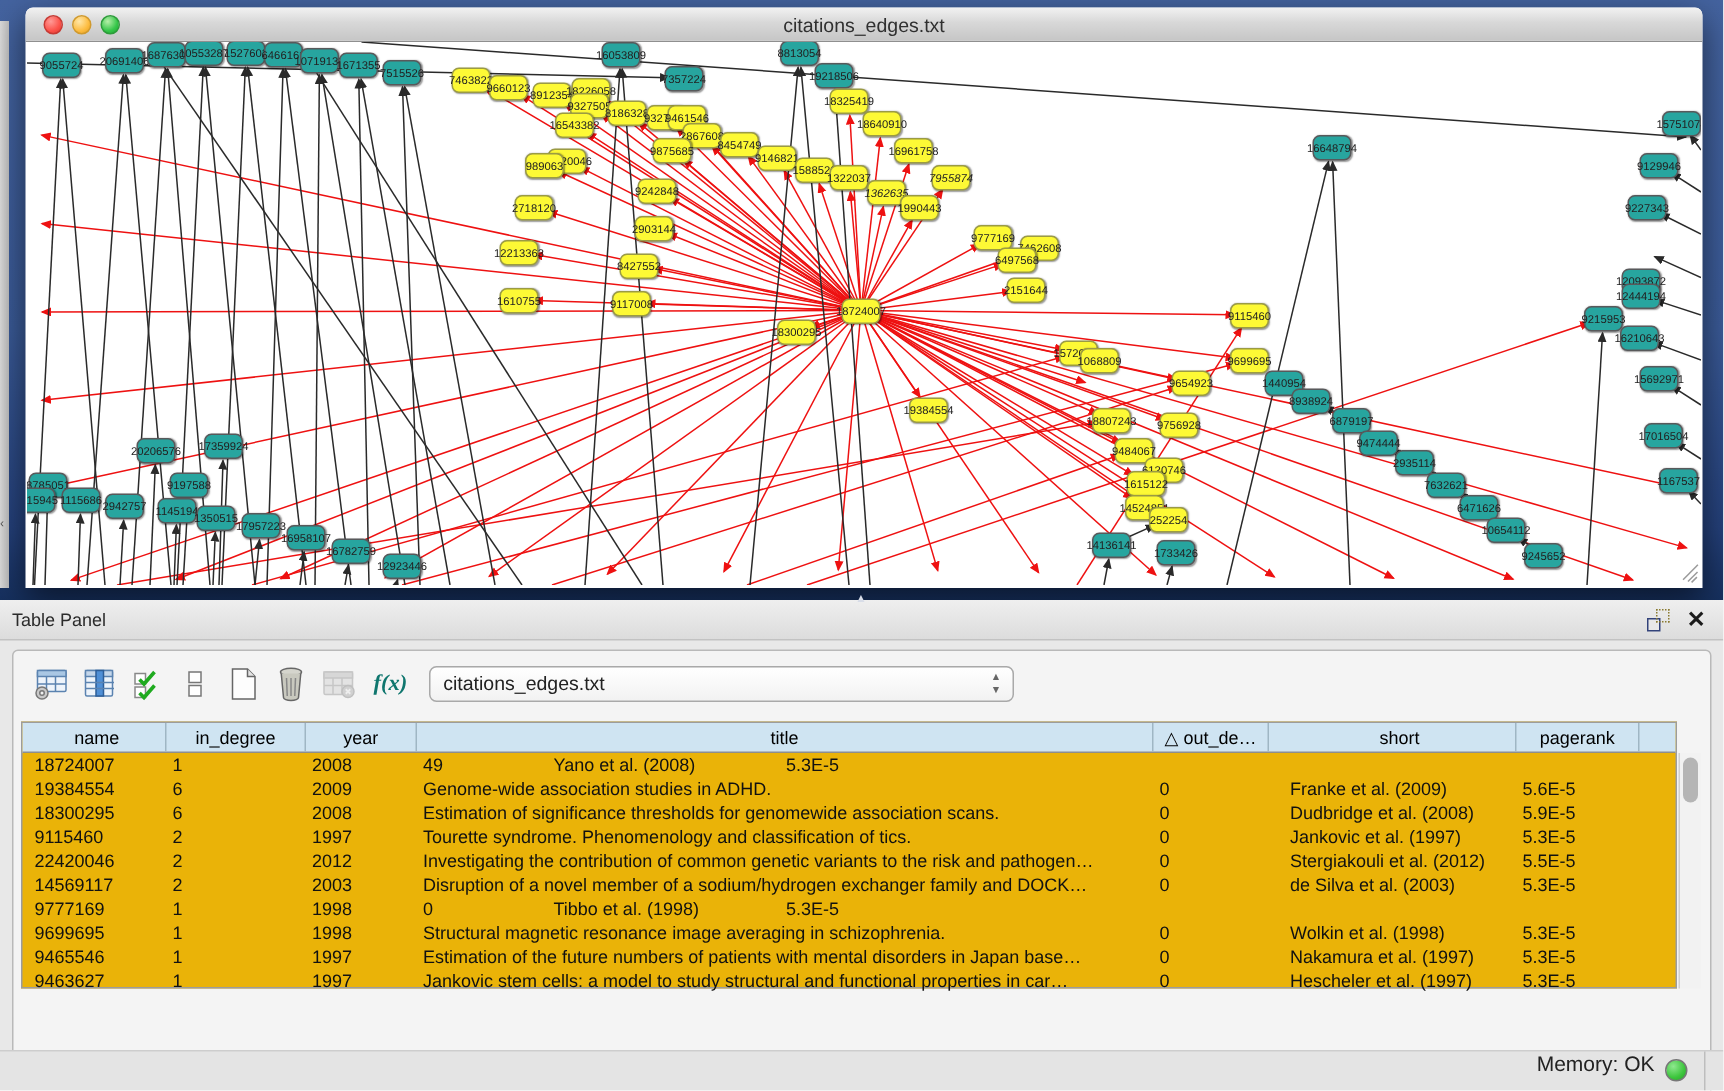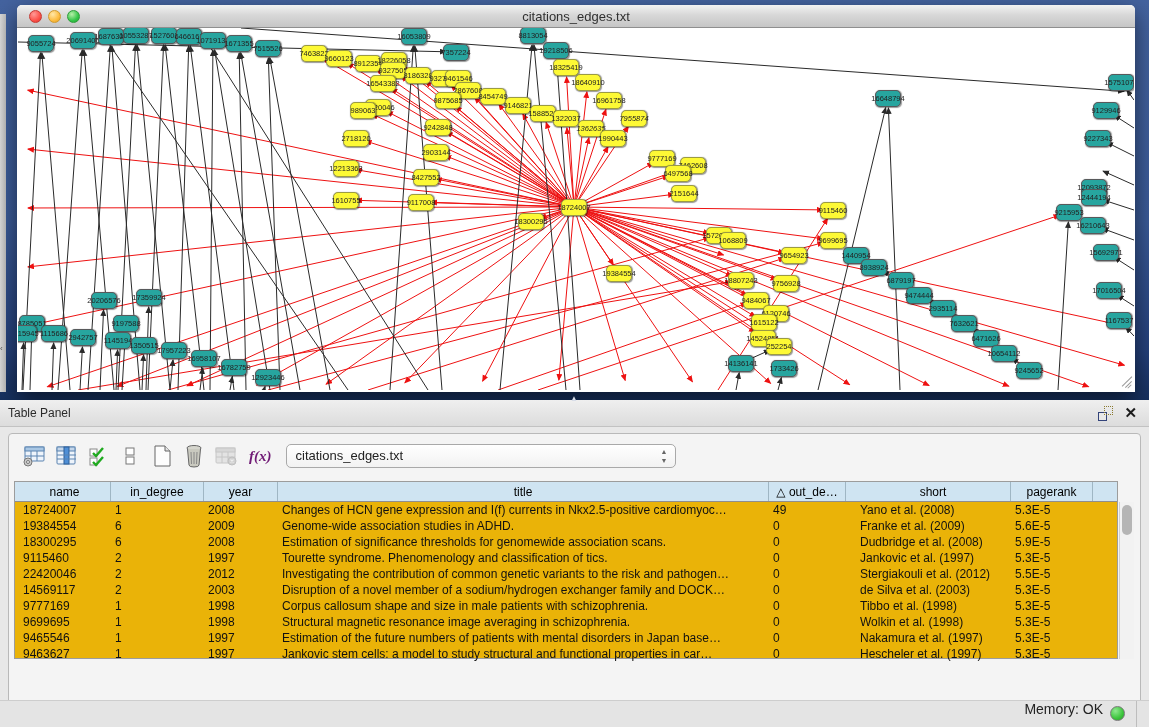--- a/index.html
+++ b/index.html
@@ -50,21 +50,21 @@
   #close-icon { position:absolute; right:12px; top:4px; font-size:15px; font-weight:bold; color:#1b1b1b; cursor:pointer; }
   #splitter-handle { position:absolute; left:570px; top:-6px; font-size:8px; color:#d8dde8; }
 
   #inner-panel { position:absolute; left:8px; top:33px; width:1133px; height:637px; }
   #content-box { position:absolute; left:0; top:0; width:1133px; height:304px;
                  background:#f4f4f4; border:1px solid #b9b9b9; border-radius:4px; }
 
   #toolbar { position:relative; height:44px; display:flex; align-items:center; padding-left:12px; }
   .tool-icon { width:26px; height:26px; margin-right:6px; display:flex; align-items:center; justify-content:center; cursor:pointer; }
   .tool-icon svg { display:block; }
-  #fx-icon { font-family:"Liberation Serif", serif; font-style:italic; font-weight:bold; font-size:15px; color:#701a75; margin:0 6px 0 4px; cursor:pointer;}
+  #fx-icon { font-family:"Liberation Serif", serif; font-style:italic; font-weight:bold; font-size:15px; color:#0f766e; margin:0 6px 0 4px; cursor:pointer;}
   #network-select { width:390px; height:24px; margin-left:8px; background:linear-gradient(180deg,#ffffff,#f2f2f2);
                     border:1px solid #a9a9a9; border-radius:5px; position:relative;
                     font-size:13px; color:#222; line-height:22px; padding-left:9px; cursor:pointer; }
   #select-arrows { position:absolute; right:7px; top:2px; font-size:7px; color:#666; line-height:9px; text-align:center; }
 
   #data-table { position:absolute; left:5px; top:47px; width:1104px; height:178px; background:#eab308;
                 border:1px solid #9c9c9c; font-size:12px; color:#111; }
   .t-row { display:flex; height:16px; line-height:16px; }
   .t-header { background:#cfe4f2; border-bottom:1px solid #8e8e8e; height:20px; line-height:20px; }
   .t-header .t-cell { text-align:center; border-right:1px solid #9fb6c4; font-size:12px; color:#000; }
@@ -455,21 +455,20 @@
               <div class="t-cell c3">title</div>
               <div class="t-cell c4">△ out_de…</div>
               <div class="t-cell c5">short</div>
               <div class="t-cell c6">pagerank</div>
             </div>
           <div class="t-body" id="table-body">
               <div class="t-row">
                 <div class="t-cell c0">18724007</div>
                 <div class="t-cell c1">1</div>
                 <div class="t-cell c2">2008</div>
-                <div class="t-cell c3">Changes of HCN gene expression and I(f) currents in Nkx2.5-positive cardiomyoc…</div>
                 <div class="t-cell c4">49</div>
                 <div class="t-cell c5">Yano et al. (2008)</div>
                 <div class="t-cell c6">5.3E-5</div>
               </div>
               <div class="t-row">
                 <div class="t-cell c0">19384554</div>
                 <div class="t-cell c1">6</div>
                 <div class="t-cell c2">2009</div>
                 <div class="t-cell c3">Genome-wide association studies in ADHD.</div>
                 <div class="t-cell c4">0</div>
@@ -509,21 +508,20 @@
                 <div class="t-cell c2">2003</div>
                 <div class="t-cell c3">Disruption of a novel member of a sodium/hydrogen exchanger family and DOCK…</div>
                 <div class="t-cell c4">0</div>
                 <div class="t-cell c5">de Silva et al. (2003)</div>
                 <div class="t-cell c6">5.3E-5</div>
               </div>
               <div class="t-row">
                 <div class="t-cell c0">9777169</div>
                 <div class="t-cell c1">1</div>
                 <div class="t-cell c2">1998</div>
-                <div class="t-cell c3">Corpus callosum shape and size in male patients with schizophrenia.</div>
                 <div class="t-cell c4">0</div>
                 <div class="t-cell c5">Tibbo et al. (1998)</div>
                 <div class="t-cell c6">5.3E-5</div>
               </div>
               <div class="t-row">
                 <div class="t-cell c0">9699695</div>
                 <div class="t-cell c1">1</div>
                 <div class="t-cell c2">1998</div>
                 <div class="t-cell c3">Structural magnetic resonance image averaging in schizophrenia.</div>
                 <div class="t-cell c4">0</div>

